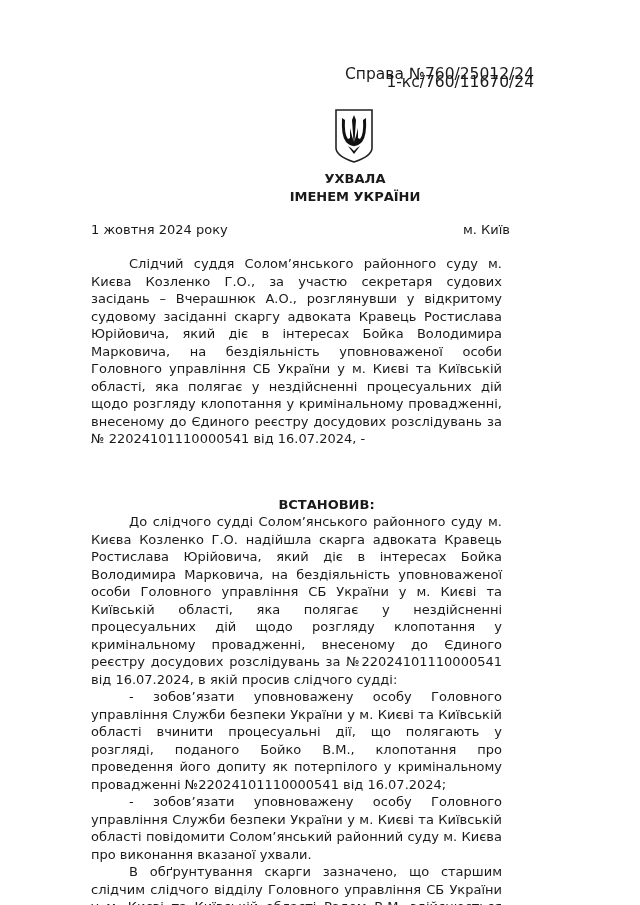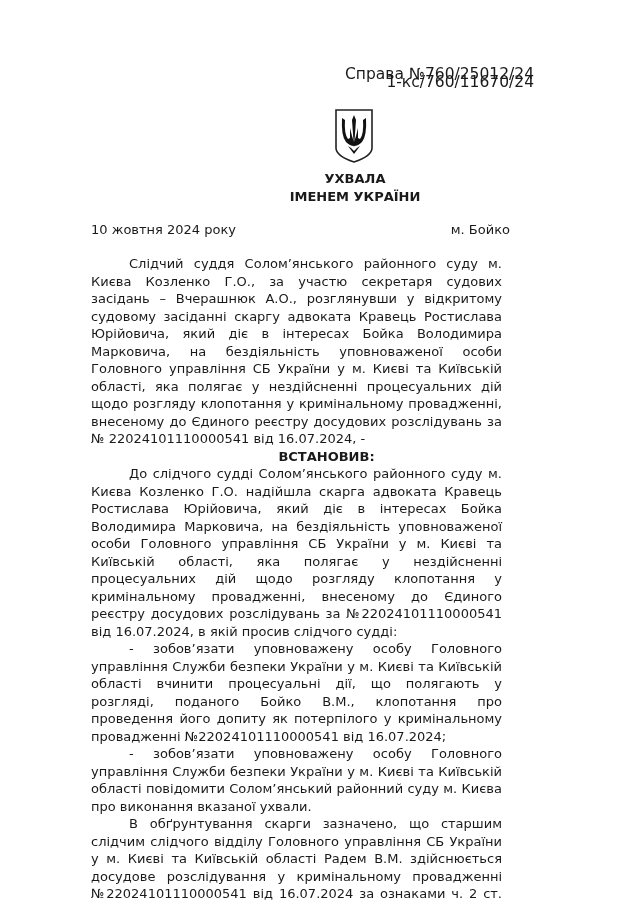--- a/index.html
+++ b/index.html
@@ -8,41 +8,41 @@
   .case { position: absolute; right: 106px; text-align: right; font-size: 15.5px; line-height: 21px; }
   .case1 { top: 64px; }
   .case2 { top: 72px; }
   .coat { position: absolute; left: 334px; top: 108px; width: 40px; height: 56px; }
   .title { position: absolute; left: 0; width: 710px; text-align: center; font-weight: bold; font-size: 13px; }
   .t1 { top: 171px; }
   .t2 { top: 189px; }
   .dateline { position: absolute; top: 222px; left: 91px; width: 419px; font-size: 13px; display: flex; justify-content: space-between; }
   .body { position: absolute; left: 91px; width: 411px; top: 255px; font-size: 13px; line-height: 17.5px; text-align: justify; }
   .body p { margin: 0; text-indent: 38px; }
-  .body .center { text-align: center; font-weight: bold; text-indent: 0; padding-left: 60px; }
+  .body .center { text-align: center; font-weight: bold; text-indent: 0; padding-left: 60px; margin-top: 48px; }
 </style>
 </head>
 <body>
 
 <div class="case case1">Справа №760/25012/24</div>
 <div class="case case2">1-кс/760/11670/24</div>
 
 <svg class="coat" viewBox="0 0 40 56">
   <path d="M2 2 H38 V40 Q38 48 20 54 Q2 48 2 40 Z" fill="none" stroke="#222" stroke-width="1.6"></path>
   <path d="M20 7 L22 12 L20 40 L18 12 Z" fill="#111"></path>
   <path d="M8 10 Q7 28 12 34 Q16 38 20 38 Q24 38 28 34 Q33 28 32 10 L29 12 Q30 26 26 31 L24 30 L24 20 L22 28 L20 34 L18 28 L16 20 L16 30 L14 31 Q10 26 11 12 Z" fill="#111"></path>
   <path d="M14 38 L20 46 L26 38 L23 40 L20 43 L17 40 Z" fill="#111"></path>
 </svg>
 
 <div class="title t1">УХВАЛА</div>
 <div class="title t2">ІМЕНЕМ УКРАЇНИ</div>
 
 <div class="dateline">
-  <span>10 жовтня 2024 року</span>
-  <span>м. Бойко</span>
+  <span>1 жовтня 2024 року</span>
+  <span>м. Київ</span>
 </div>
 
 <div class="body">
   <p>Слідчий суддя Солом’янського районного суду м. Києва Козленко Г.О., за участю секретаря судових засідань – Вчерашнюк А.О., розглянувши у відкритому судовому засіданні скаргу адвоката Кравець Ростислава Юрійовича, який діє в інтересах Бойка Володимира Марковича, на бездіяльність уповноваженої особи Головного управління СБ України у м. Києві та Київській області, яка полягає у нездійсненні процесуальних дій щодо розгляду клопотання у кримінальному провадженні, внесеному до Єдиного реєстру досудових розслідувань за № 22024101110000541 від 16.07.2024, -</p>
   <p class="center">ВСТАНОВИВ:</p>
   <p>До слідчого судді Солом’янського районного суду м. Києва Козленко Г.О. надійшла скарга адвоката Кравець Ростислава Юрійовича, який діє в інтересах Бойка Володимира Марковича, на бездіяльність уповноваженої особи Головного управління СБ України у м. Києві та Київській області, яка полягає у нездійсненні процесуальних дій щодо розгляду клопотання у кримінальному провадженні, внесеному до Єдиного реєстру досудових розслідувань за №22024101110000541 від 16.07.2024, в якій просив слідчого судді:</p>
   <p>- зобов’язати уповноважену особу Головного управління Служби безпеки України у м. Києві та Київській області вчинити процесуальні дії, що полягають у розгляді, поданого Бойко В.М., клопотання про проведення його допиту як потерпілого у кримінальному провадженні №22024101110000541 від 16.07.2024;</p>
   <p>- зобов’язати уповноважену особу Головного управління Служби безпеки України у м. Києві та Київській області повідомити Солом’янський районний суду м. Києва про виконання вказаної ухвали.</p>
   <p>В обґрунтування скарги зазначено, що старшим слідчим слідчого відділу Головного управління СБ України у м. Києві та Київській області Радем В.М. здійснюється досудове розслідування у кримінальному провадженні №22024101110000541 від 16.07.2024 за ознаками ч. 2 ст. 435-1 КК України.</p>
 

